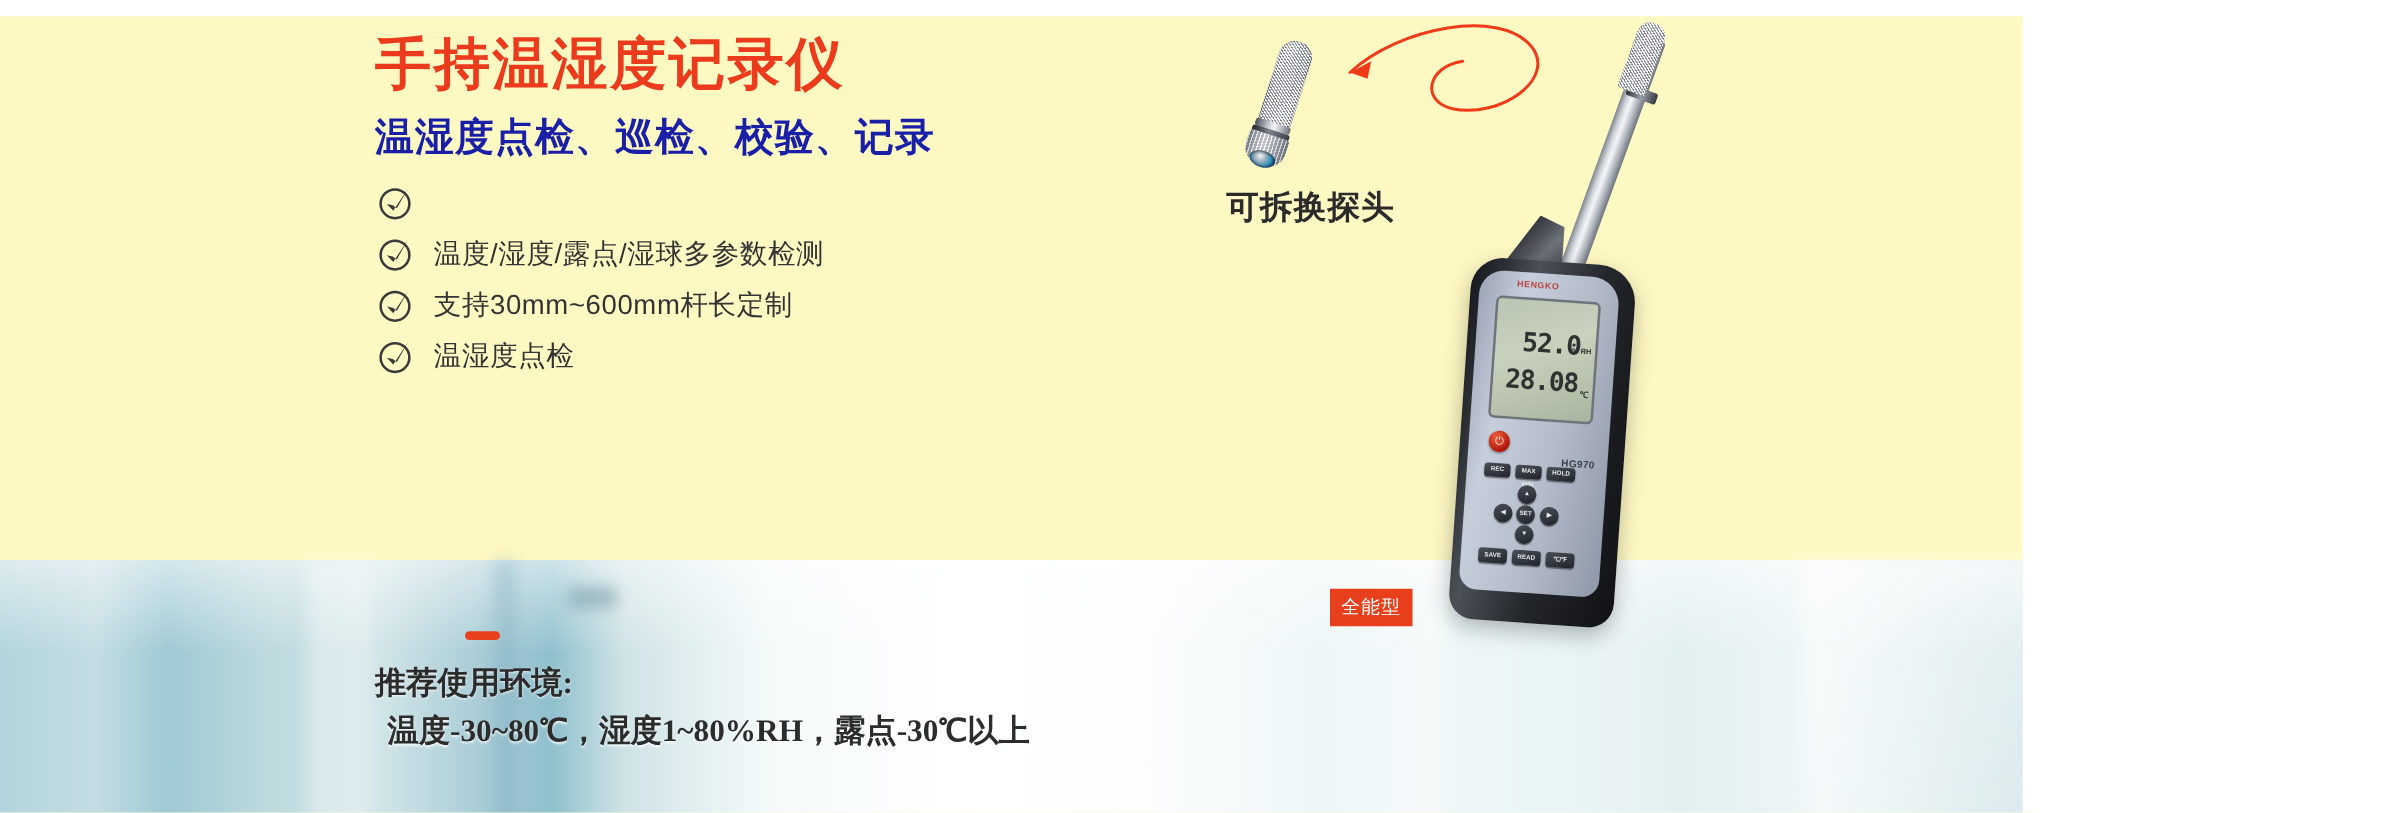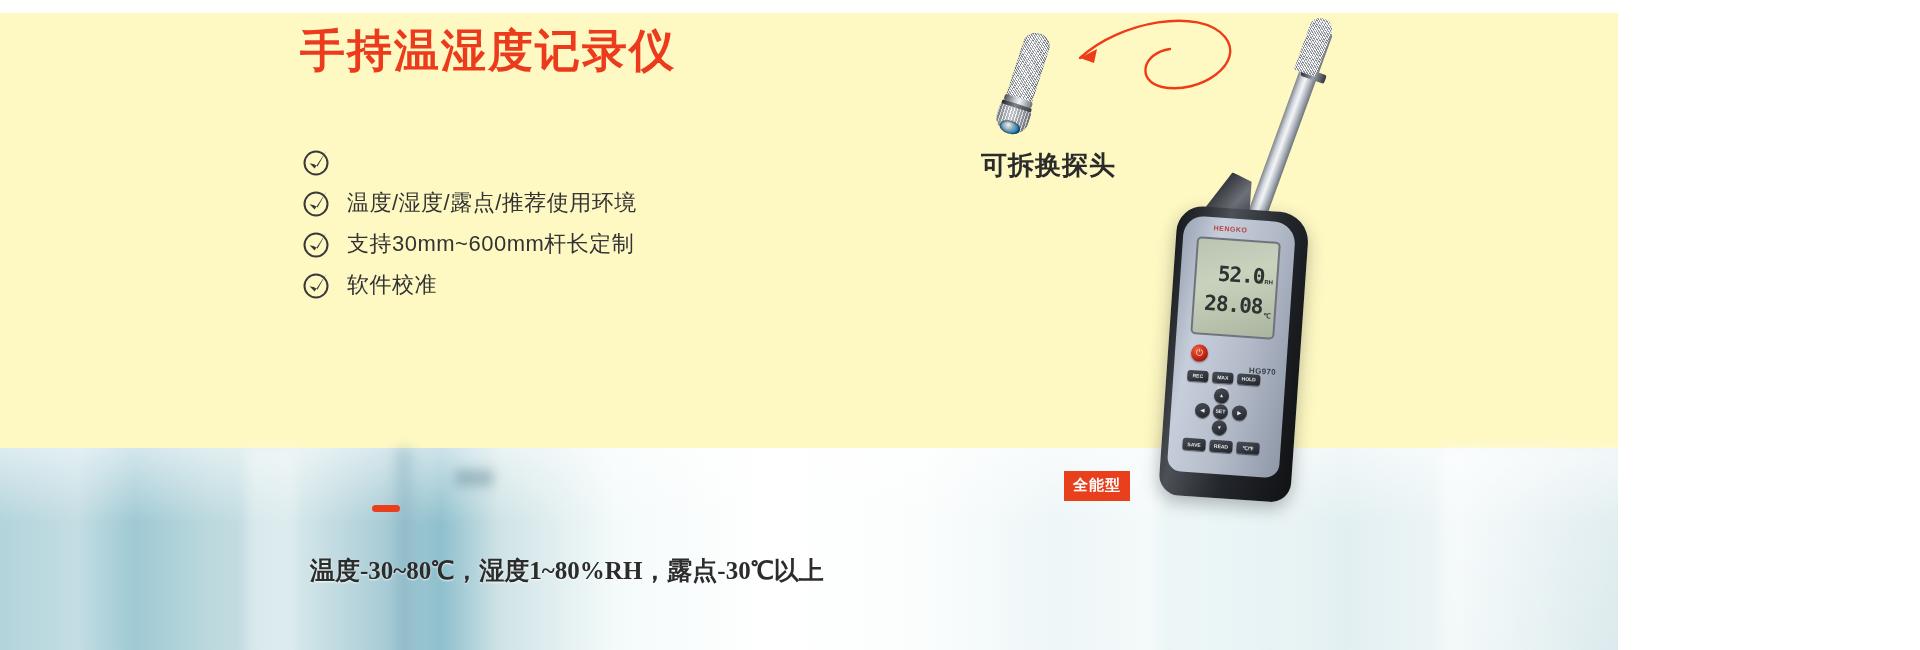--- a/index.html
+++ b/index.html
@@ -108,21 +108,21 @@
     position: absolute;
     left: 300px; top: 515px;
     font-family: "Liberation Serif", serif;
     font-weight: 700;
     font-size: 25px;
     color: #2c2c2c;
     line-height: 1.55;
     text-shadow: 0 1px 2px rgba(255,255,255,0.85);
     white-space: nowrap;
   }
-  #env-note .l2 { padding-left: 10px; margin-top: 24px; }
+  #env-note .l2 { padding-left: 10px; }
 
   
   #probe-label {
     position: absolute;
     left: 981px; top: 135px;
     font-size: 26px;
     font-weight: 700;
     color: #2b2b2b;
     letter-spacing: 1px;
     white-space: nowrap;
@@ -285,82 +285,84 @@
     box-shadow: 0 1px 1px rgba(0,0,0,.5);
   }
   #device .kr { border-radius: 3px; }
   #device .kc { border-radius: 50%; }
   #badge {
     position: absolute;
     left: 1064px; top: 458px;
     background: #e8401c;
     color: #ffffff;
     font-size: 15px;
-    font-weight: 700;
+    font-weight: 400;
     letter-spacing: 1px;
     padding: 5px 9px 6px;
     white-space: nowrap;
   }
 </style>
 </head>
 <body>
 
 <div id="banner">
 
   <div id="photo-band">
     <div class="glasspanel dk1"></div>
     <div class="glasspanel dk2"></div>
     <div class="glasspanel dk3"></div>
     <div class="glasspanel dk6"></div>
     <div class="glasspanel dk4"></div>
     <div class="glasspanel dk5"></div>
   </div>
 
   <div id="title">手持温湿度记录仪</div>
+  <div id="subtitle">温湿度点检、巡检、校验、记录</div>
 
   <div id="features">
     <div class="feature">
       <span class="ico">
         <svg width="30" height="30" viewBox="0 0 30 30">
           <circle cx="14" cy="16" r="11.5" fill="none" stroke="#3a3a3a" stroke-width="2"></circle>
           <path d="M7.5 16.2 L12.6 21.5 L24.5 3.5 L15.5 19.5 L12.2 17.2 Z" fill="#3a3a3a"></path>
         </svg>
       </span>
     </div>
     <div class="feature">
       <span class="ico">
         <svg width="30" height="30" viewBox="0 0 30 30">
           <circle cx="14" cy="16" r="11.5" fill="none" stroke="#3a3a3a" stroke-width="2"></circle>
           <path d="M7.5 16.2 L12.6 21.5 L24.5 3.5 L15.5 19.5 L12.2 17.2 Z" fill="#3a3a3a"></path>
         </svg>
       </span>
-      <span class="txt">温度/湿度/露点/推荐使用环境</span>
+      <span class="txt">温度/湿度/露点/湿球多参数检测</span>
     </div>
     <div class="feature">
       <span class="ico">
         <svg width="30" height="30" viewBox="0 0 30 30">
           <circle cx="14" cy="16" r="11.5" fill="none" stroke="#3a3a3a" stroke-width="2"></circle>
           <path d="M7.5 16.2 L12.6 21.5 L24.5 3.5 L15.5 19.5 L12.2 17.2 Z" fill="#3a3a3a"></path>
         </svg>
       </span>
       <span class="txt">支持30mm~600mm杆长定制</span>
     </div>
     <div class="feature">
       <span class="ico">
         <svg width="30" height="30" viewBox="0 0 30 30">
           <circle cx="14" cy="16" r="11.5" fill="none" stroke="#3a3a3a" stroke-width="2"></circle>
           <path d="M7.5 16.2 L12.6 21.5 L24.5 3.5 L15.5 19.5 L12.2 17.2 Z" fill="#3a3a3a"></path>
         </svg>
       </span>
-      <span class="txt">软件校准</span>
+      <span class="txt">温湿度点检</span>
     </div>
   </div>
 
   <div id="red-dash"></div>
   <div id="env-note">
+    <div class="l1">推荐使用环境:</div>
     <div class="l2">温度-30~80℃，湿度1~80%RH，露点-30℃以上</div>
   </div>
 
   <div id="probe">
     <div class="mesh"></div>
     <div class="ring1"></div>
     <div class="ring2"></div>
     <div class="base"></div>
     <div class="tip"></div>
   </div>

